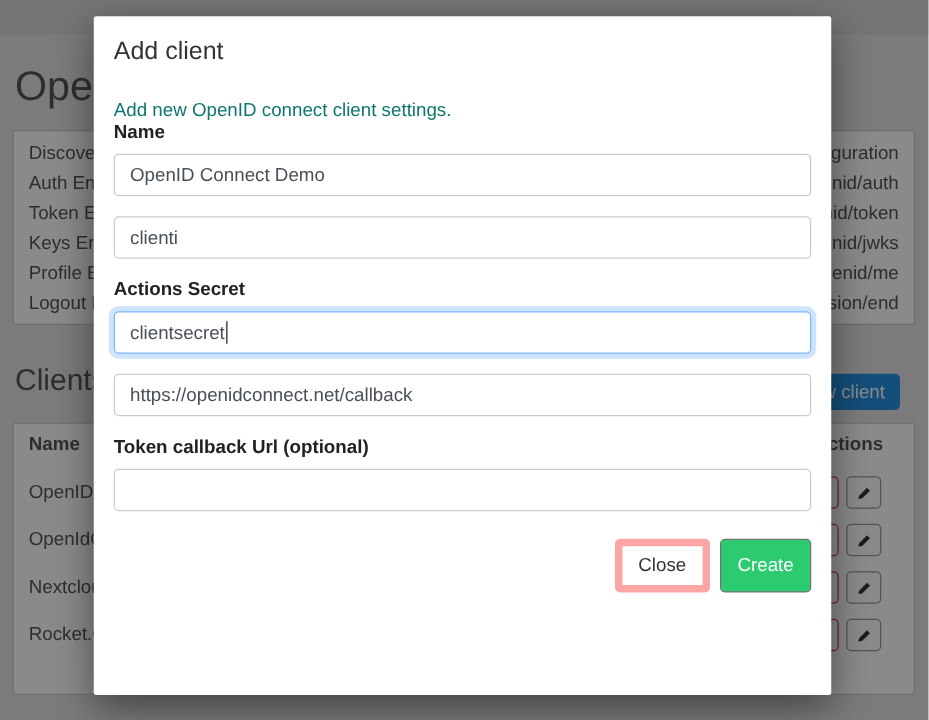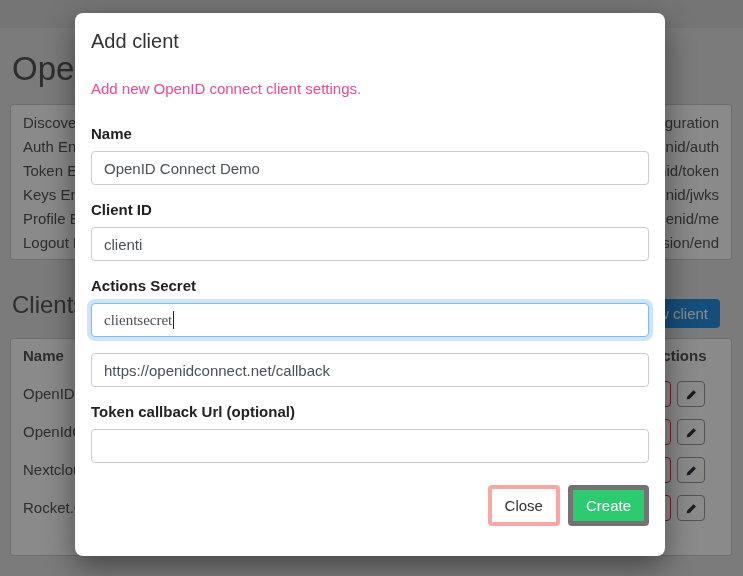--- a/index.html
+++ b/index.html
@@ -21,33 +21,33 @@
   .tbl-row { position:absolute; left:0; width:722px; height:38px; }
   .tbl-row .cell-name { position:absolute; left:12px; top:0; line-height:38px; font-size:15px; color:#555; white-space:nowrap; }
   .action-btn { position:absolute; top:6px; width:28px; height:26px; border-radius:4px; background:#fff; display:flex; align-items:center; justify-content:center; cursor:pointer; padding:0; }
   .btn-trash { left:632px; border:1px solid #dc3545; }
   .btn-edit  { left:666px; border:1px solid #999; }
 
   
   .backdrop { position:absolute; inset:0; background:rgba(0,0,0,0.46); z-index:10; }
 
   
-  .modal { position:absolute; left:75px; top:13px; width:590px; height:543px; background:#fff; border-radius:8px; box-shadow:0 10px 30px rgba(0,0,0,0.45); z-index:20; padding:17px 16px 16px; }
+  .modal { position:absolute; left:75px; top:13px; width:590px; height:543px; background:#fff; border-radius:2px; box-shadow:0 10px 30px rgba(0,0,0,0.45); z-index:20; padding:17px 16px 16px; }
   .modal-title { font-size:20px; font-weight:500; color:#333; margin-bottom:27px; }
-  .modal-desc { font-size:15px; color:#ec4899; margin-bottom:28px; }
+  .modal-desc { font-size:15px; color:#0f766e; }
   .form-group { margin-bottom:16px; }
   .form-group label { display:block; font-size:15px; font-weight:700; color:#222; margin-bottom:9px; }
   .text-input { display:block; width:100%; height:34px; border:1px solid #ccc; border-radius:4px; padding:0 12px; font-size:15px; color:#495057; font-family:inherit; background:#fff; outline:none; }
-  .text-input.focused { display:flex; align-items:center; border-color:#7db9f5; box-shadow:0 0 0 4px rgba(30,130,250,0.22);font-family:Liberation Serif, serif; }
+  .text-input.focused { display:flex; align-items:center; border-color:#7db9f5; box-shadow:0 0 0 4px rgba(30,130,250,0.22); }
   .caret { display:inline-block; width:1px; height:18px; background:#222; margin-left:1px; animation:blink 1s steps(1) infinite; }
   @keyframes blink { 50% { opacity:0; } }
   .modal-footer { display:flex; justify-content:flex-end; gap:8px; margin-top:22px; }
   .btn { font-family:inherit; font-size:15px; border-radius:4px; padding:7px 13px; cursor:pointer; }
-  .btn-close { background:#fff; border:4px solid #fca5a5; color:#333; }
-  .btn-create { background:#2dcb70; border:5px solid #737373; color:#fff; }
+  .btn-close { background:#fff; border:6px solid #fca5a5; color:#333; }
+  .btn-create { background:#2dcb70; border:1px solid #737373; color:#fff; }
 </style>
 </head>
 <body>
 
 <div class="screen">
 
   <div class="navbar"></div>
 
   <h1 class="page-title">OpenID Connect</h1>
 
@@ -144,21 +144,20 @@
   <div class="modal">
     <div class="modal-title">Add client</div>
     <div class="modal-desc">Add new OpenID connect client settings.</div>
 
     <div class="form-group">
       <label>Name</label>
       <input class="text-input" type="text" value="OpenID Connect Demo" style="">
     </div>
 
     <div class="form-group">
-      <label>Client ID</label>
       <input class="text-input" type="text" value="clienti" style="">
     </div>
 
     <div class="form-group">
       <label>Actions Secret</label>
       <div class="text-input focused">
         <span>clientsecret</span>
           <span class="caret"></span>
       </div>
     </div>

